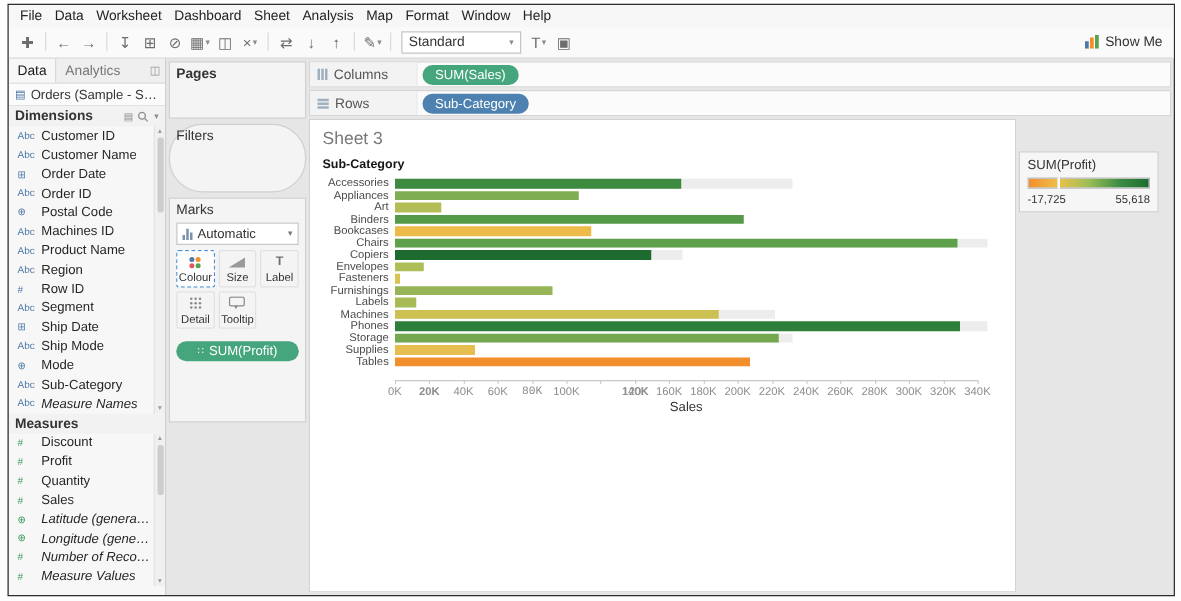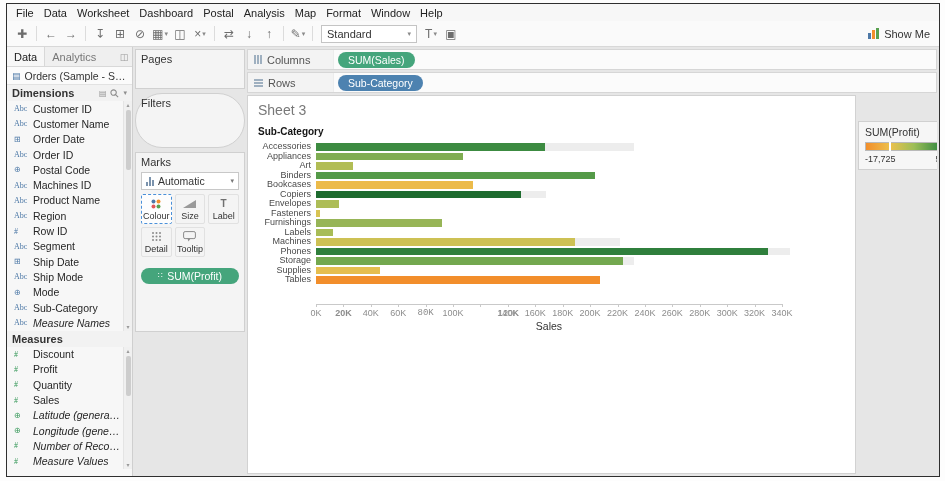--- a/index.html
+++ b/index.html
@@ -31,35 +31,35 @@
   .pane-tab.active{background:#f7f7f7;color:#1a1a1a;border-right:1px solid #d8d8d8;}
   .pane-tab-spacer{flex:1;}
   .pane-icon{width:16px;display:flex;align-items:center;justify-content:center;color:#999;font-size:9px;}
   .datasource{height:18px;display:flex;align-items:center;gap:4px;padding:0 5px;border-bottom:1px solid #e2e2e2;color:#333;flex:none;white-space:nowrap;overflow:hidden;background:#fbfbfb;}
   .ds-icon{color:#4e79a7;font-size:9px;}
   .ds-label{overflow:hidden;text-overflow:ellipsis;}
   .section-hd{height:16px;display:flex;align-items:center;padding:0 5px;font-size:11px;font-weight:bold;color:#333;flex:none;gap:3px;background:#f2f2f2;}
   .hd-icons{margin-left:auto;display:flex;gap:4px;color:#8d8d8d;align-items:center;}
   .field-list{position:relative;flex:none;overflow:hidden;}
   .field{height:15.3px;display:flex;align-items:center;padding-left:6px;color:#262626;white-space:nowrap;overflow:hidden;padding-right:10px;}
-  .ficon{width:20px;flex:none;font-size:8px;text-align:left;padding-left:1px;font-family:Liberation Serif, serif;}
+  .ficon{width:20px;flex:none;font-size:8px;text-align:left;padding-left:1px;}
   .ficon.dim{color:#4e79a7;}
   .ficon.mea{color:#3a9a5c;}
   .field.italic .flabel{font-style:italic;}
   .flabel{overflow:hidden;text-overflow:ellipsis;font-size:10.5px;}
   .vscroll{position:absolute;right:0;top:0;bottom:0;width:9px;background:#f0f0f0;border-left:1px solid #e4e4e4;display:flex;flex-direction:column;align-items:center;color:#9a9a9a;}
   .varrow{font-size:6px;line-height:8px;flex:none;}
   .vthumb{width:5px;background:#cdcdcd;border-radius:2px;flex:none;margin:1px 0;}
   .vspace{flex:1;}
 
   
   .cards-col{width:114px;flex:none;padding:2px 2px 0 2px;display:flex;flex-direction:column;}
   .card{background:#f4f4f4;border:1px solid #d0d0d0;margin-bottom:4px;flex:none;}
   .card-title{font-size:11px;color:#333;padding:3px 5px 1px;}
-  .pages-card{height:40px;}
+  .pages-card{height:46px;font-weight:bold;}
   .filters-card{height:55px;border-radius:27px;}
   .marks-card{height:180px;}
   .mark-type{margin:3px 5px 4px;height:18px;border:1px solid #c8c8c8;background:#fff;display:flex;align-items:center;font-size:10.5px;color:#333;padding:0 4px;gap:4px;}
   .mt-caret{margin-left:auto;font-size:7px;color:#777;}
   .mini-bars{display:inline-flex;align-items:flex-end;gap:1px;height:9px;}
   .mini-bars i{display:block;width:2px;background:#7b93ad;}
   .marks-grid{display:grid;grid-template-columns:repeat(3,1fr);gap:3px;padding:0 5px;}
   .mark-btn{height:30px;border:1px solid #e1e1e1;border-radius:2px;display:flex;flex-direction:column;align-items:center;justify-content:center;gap:1px;font-size:9px;color:#333;background:#f4f4f4;}
   .mark-btn.focused{border:1px dashed #4a90d9;background:#fdfdfd;}
   .micon{height:13px;display:flex;align-items:center;justify-content:center;color:#767676;}
@@ -77,21 +77,21 @@
   
   .main-col{flex:1;display:flex;flex-direction:column;padding:2px 2px 2px 0;overflow:hidden;}
   .shelf{height:21px;background:#fbfbfb;border:1px solid #d6d6d6;display:flex;align-items:center;margin-bottom:2px;flex:none;}
   .shelf-label{width:86px;flex:none;display:flex;align-items:center;gap:5px;padding-left:6px;font-size:11px;color:#555;height:100%;border-right:1px solid #ececec;background:#f3f3f3;}
   .glyph-cols{display:inline-flex;gap:1px;align-items:flex-end;}
   .glyph-cols i{width:2px;height:9px;background:#9fb0c0;display:block;}
   .glyph-rows{display:inline-flex;flex-direction:column;gap:1px;}
   .glyph-rows i{width:9px;height:2px;background:#9fb0c0;display:block;}
   .shelf-pills{display:flex;align-items:center;gap:3px;padding-left:4px;}
   .content-row{flex:1;display:flex;overflow:hidden;}
-  .chart-card{width:609px;flex:none;background:#fff;border:1px solid #d2d2d2;position:relative;overflow:hidden;}
+  .chart-card{width:566px;flex:none;background:#fff;border:1px solid #d2d2d2;position:relative;overflow:hidden;}
   .sheet-title{position:absolute;left:10px;top:6px;font-size:14px;color:#787878;}
   .row-header{position:absolute;left:10px;top:30px;font-size:10px;font-weight:bold;color:#151515;}
   .chart-rows{position:absolute;left:8px;top:46px;width:526px;}
   .crow{display:flex;height:9.5px;align-items:stretch;}
   .crow-label{width:60px;flex:none;text-align:right;padding-right:5px;font-size:9px;color:#4a4a4a;line-height:9.5px;}
   .crow-zone{position:relative;flex:1;}
   .crow-band{position:absolute;left:0;top:1px;height:7.5px;background:#ededed;}
   .crow-bar{position:absolute;left:0;top:1px;height:7.5px;}
   .axis-line{position:absolute;left:68px;top:207.5px;width:466px;height:1px;background:#c9c9c9;}
   .axis-ticks{position:absolute;left:68px;top:208px;width:466px;height:16px;}
@@ -111,21 +111,21 @@
 <body>
 
 <div class="screen">
  <div class="window">
 
   <div class="menubar">
         <div class="menu-item">File</div>
         <div class="menu-item">Data</div>
         <div class="menu-item">Worksheet</div>
         <div class="menu-item">Dashboard</div>
-        <div class="menu-item">Postal</div>
+        <div class="menu-item">Sheet</div>
         <div class="menu-item">Analysis</div>
         <div class="menu-item">Map</div>
         <div class="menu-item">Format</div>
         <div class="menu-item">Window</div>
         <div class="menu-item">Help</div>
       </div>
 
   <div class="toolbar">
     <div class="tb-icons">
           <div class="tb-btn">
@@ -466,20 +466,27 @@
                 <div class="crow">
                   <div class="crow-label">Binders</div>
                   <div class="crow-zone">
                     <div class="crow-bar" style="width: 59.8235%; background: rgb(84, 154, 72);"></div>
                   </div>
                 </div>
                 <div class="crow">
                   <div class="crow-label">Bookcases</div>
                   <div class="crow-zone">
                     <div class="crow-bar" style="width: 33.7941%; background: rgb(236, 187, 74);"></div>
+                  </div>
+                </div>
+                <div class="crow">
+                  <div class="crow-label">Chairs</div>
+                  <div class="crow-zone">
+                    <div class="crow-band" style="width: 101.765%;"></div>
+                    <div class="crow-bar" style="width: 96.5882%; background: rgb(95, 160, 75);"></div>
                   </div>
                 </div>
                 <div class="crow">
                   <div class="crow-label">Copiers</div>
                   <div class="crow-zone">
                     <div class="crow-band" style="width: 49.4118%;"></div>
                     <div class="crow-bar" style="width: 43.9706%; background: rgb(30, 107, 47);"></div>
                   </div>
                 </div>
                 <div class="crow">

